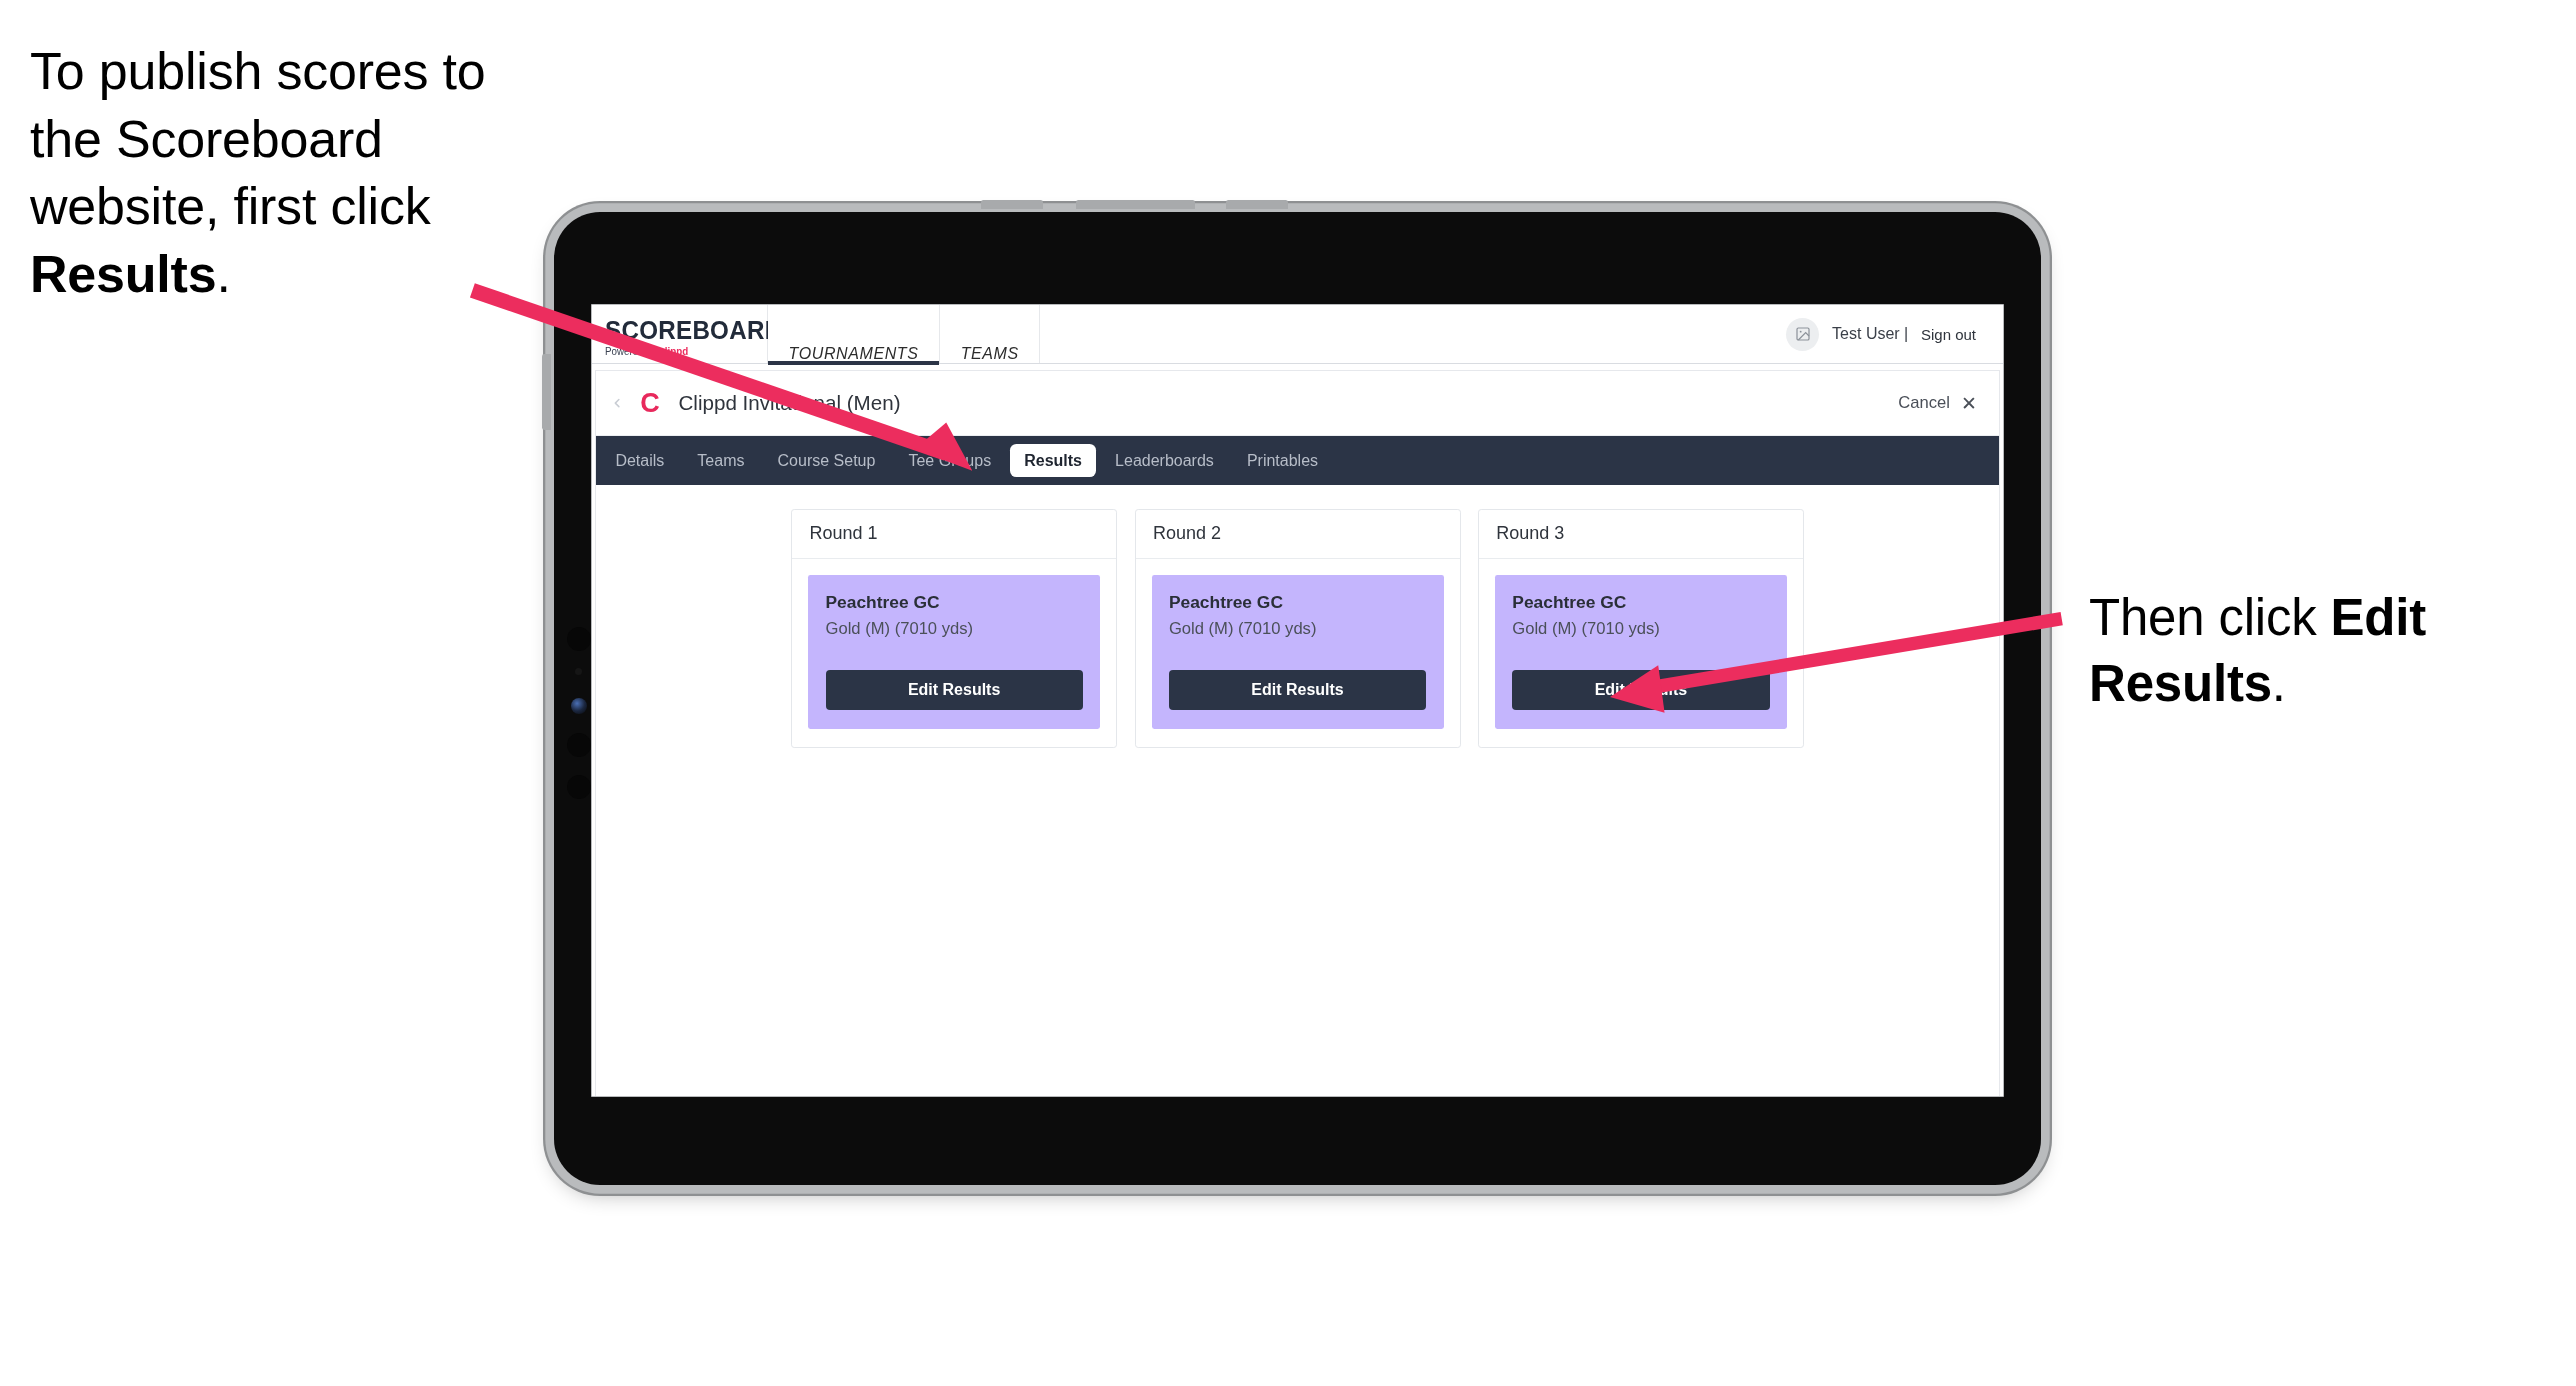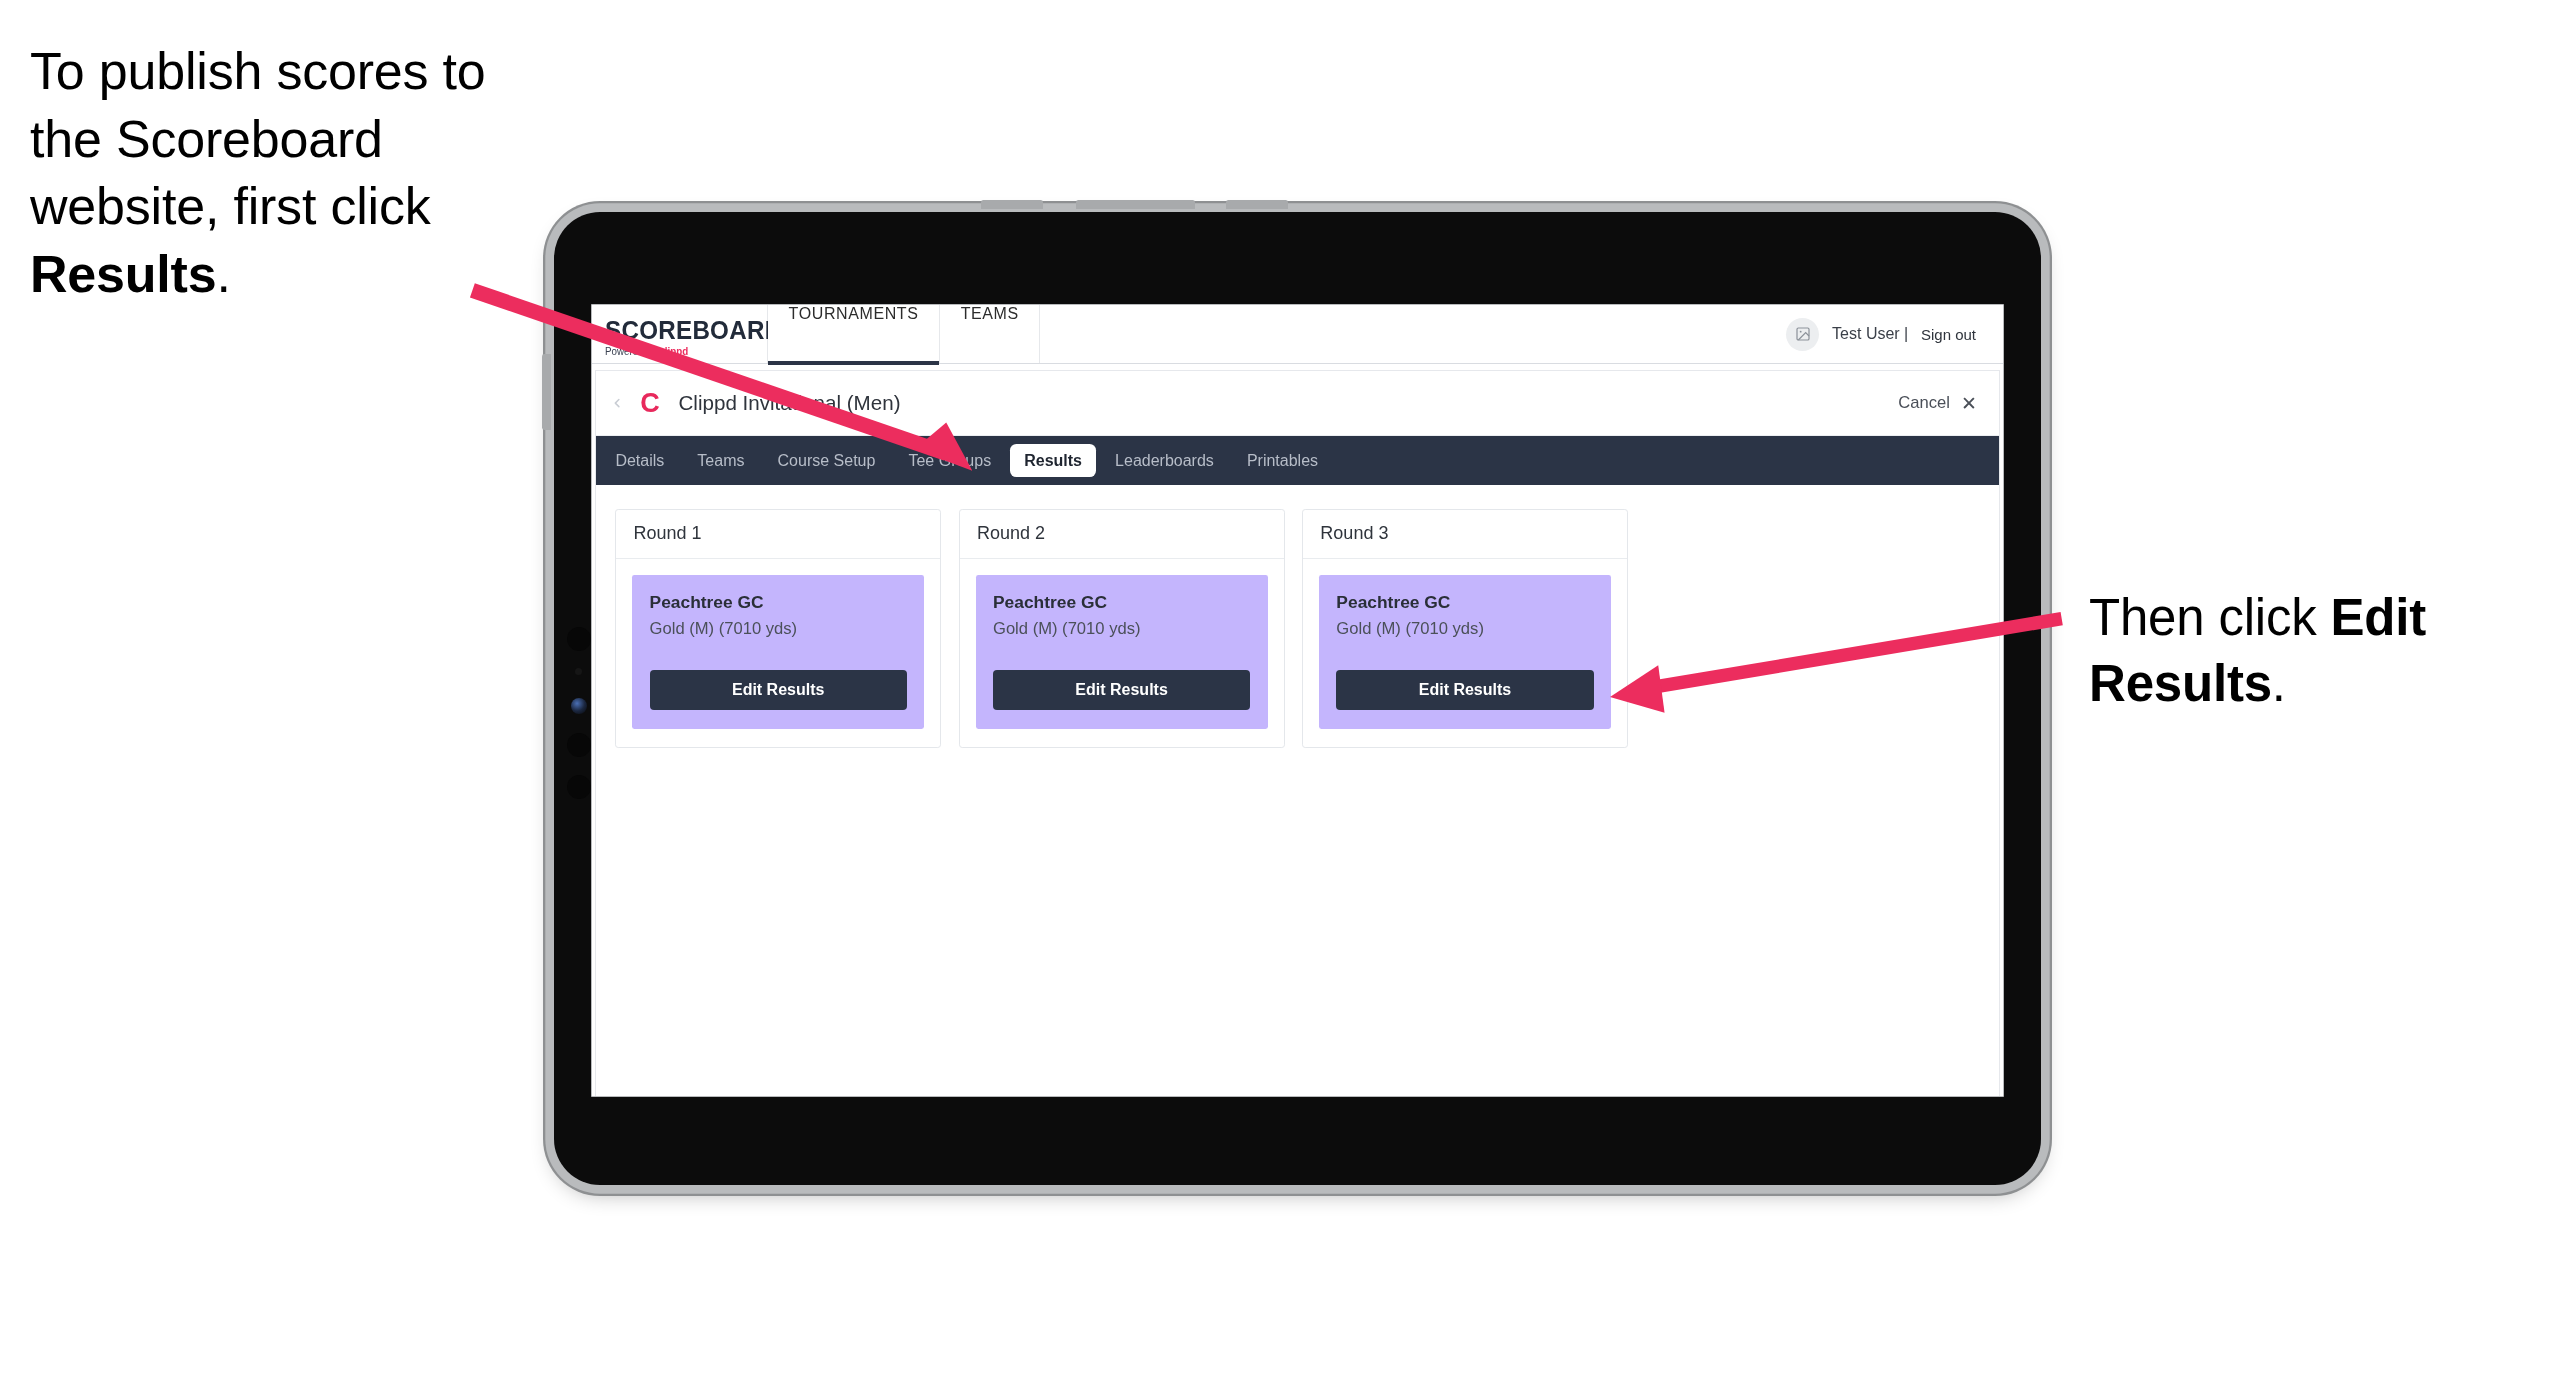--- a/index.html
+++ b/index.html
@@ -140,28 +140,29 @@
     color: #3b4252;
     white-space: nowrap;
     transform: scaleX(0.95);
     transform-origin: left center;
   }
   #brand-sub .pink { color: #ec2d5e; font-weight: 700; }
 
   .topnav-tab {
     position: relative;
     display: flex;
-    align-items: flex-start;
+    align-items: flex-end;
     padding: 0 20.6px;
     font-size: 16px;
     letter-spacing: 0.6px;
     color: #2c2c2c;
     border-right: 0.8px solid #e6e8eb;
     cursor: pointer;
     background: #ffffff;
+    font-style: italic;
   }
   .topnav-tab.active::after {
     content: "";
     position: absolute;
     left: 0; right: 0; bottom: -1.6px;
     height: 3.2px;
     background: #2b3446;
   }
 
   #topbar-spacer { flex: 1; border-right: none; }
@@ -254,20 +255,21 @@
     background: #ffffff;
     color: #1f2530;
     font-weight: 700;
   }
 
   
   #rounds {
     display: flex;
     gap: 17.4px;
     padding: 24px 19px 0 19px;
+    justify-content: center;
   }
   .round-card {
     width: 326px;
     background: #ffffff;
     border: 0.8px solid #e4e7eb;
     border-radius: 3.2px;
   }
   .round-header {
     padding: 13.4px 17.4px;
     border-bottom: 0.8px solid #e9ecef;

